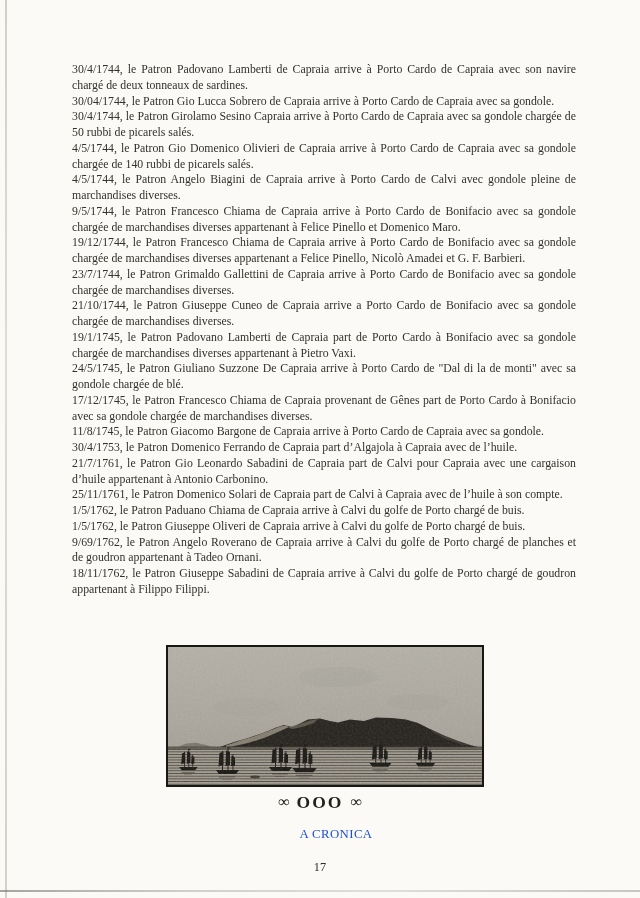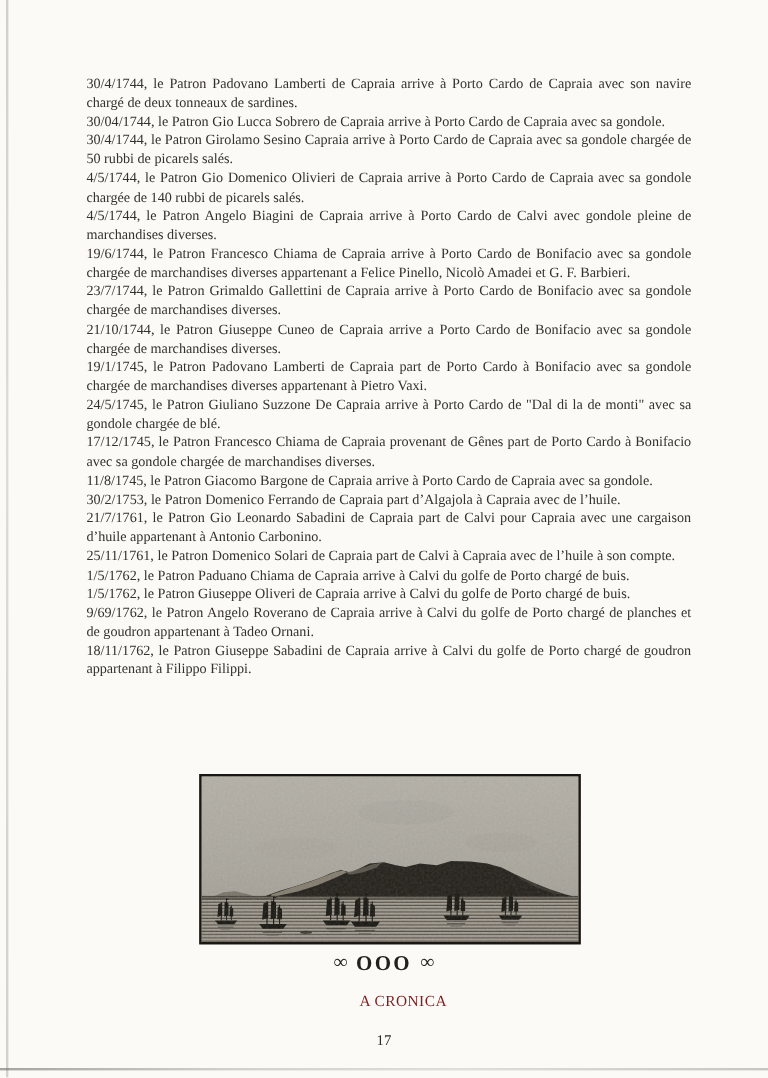--- a/index.html
+++ b/index.html
@@ -80,21 +80,21 @@
   .footer {
     position: absolute;
     top: 827px;
     left: 0;
     width: 100%;
     text-align: center;
   }
   .footer-title {
     font-size: 12.8px;
     letter-spacing: .4px;
-    color: #7f1d1d;
+    color: #1d4ed8;
     padding-left: 32px;
   }
   .page-number {
     font-size: 12.3px;
     margin-top: 18px;
     color: #2e2c27;
   }
 </style>
 </head>
 <body>
@@ -103,28 +103,29 @@
 
   <div class="scan-edge-left"></div>
   <div class="scan-edge-bottom"></div>
 
   <main class="text-block">
     <p>30/4/1744, le Patron Padovano Lamberti de Capraia arrive à Porto Cardo de Capraia avec son navire chargé de deux tonneaux de sardines.</p>
     <p>30/04/1744, le Patron Gio Lucca Sobrero de Capraia arrive à Porto Cardo de Capraia avec sa gondole.</p>
     <p>30/4/1744, le Patron Girolamo Sesino Capraia arrive à Porto Cardo de Capraia avec sa gondole chargée de 50 rubbi de picarels salés.</p>
     <p>4/5/1744, le Patron Gio Domenico Olivieri de Capraia arrive à Porto Cardo de Capraia avec sa gondole chargée de 140 rubbi de picarels salés.</p>
     <p>4/5/1744, le Patron Angelo Biagini de Capraia arrive à Porto Cardo de Calvi avec gondole pleine de marchandises diverses.</p>
-    <p>19/6/1744, le Patron Francesco Chiama de Capraia arrive à Porto Cardo de Bonifacio avec sa gondole chargée de marchandises diverses appartenant a Felice Pinello, Nicolò Amadei et G. F. Barbieri.</p>
+    <p>9/5/1744, le Patron Francesco Chiama de Capraia arrive à Porto Cardo de Bonifacio avec sa gondole chargée de marchandises diverses appartenant à Felice Pinello et Domenico Maro.</p>
+    <p>19/12/1744, le Patron Francesco Chiama de Capraia arrive à Porto Cardo de Bonifacio avec sa gondole chargée de marchandises diverses appartenant a Felice Pinello, Nicolò Amadei et G. F. Barbieri.</p>
     <p>23/7/1744, le Patron Grimaldo Gallettini de Capraia arrive à Porto Cardo de Bonifacio avec sa gondole chargée de marchandises diverses.</p>
     <p>21/10/1744, le Patron Giuseppe Cuneo de Capraia arrive a Porto Cardo de Bonifacio avec sa gondole chargée de marchandises diverses.</p>
     <p>19/1/1745, le Patron Padovano Lamberti de Capraia part de Porto Cardo à Bonifacio avec sa gondole chargée de marchandises diverses appartenant à Pietro Vaxi.</p>
     <p>24/5/1745, le Patron Giuliano Suzzone De Capraia arrive à Porto Cardo de "Dal di la de monti" avec sa gondole chargée de blé.</p>
     <p>17/12/1745, le Patron Francesco Chiama de Capraia provenant de Gênes part de Porto Cardo à Bonifacio avec sa gondole chargée de marchandises diverses.</p>
     <p>11/8/1745, le Patron Giacomo Bargone de Capraia arrive à Porto Cardo de Capraia avec sa gondole.</p>
-    <p>30/2/1753, le Patron Domenico Ferrando de Capraia part d’Algajola à Capraia avec de l’huile.</p>
+    <p>30/4/1753, le Patron Domenico Ferrando de Capraia part d’Algajola à Capraia avec de l’huile.</p>
     <p>21/7/1761, le Patron Gio Leonardo Sabadini de Capraia part de Calvi pour Capraia avec une cargaison d’huile appartenant à Antonio Carbonino.</p>
     <p>25/11/1761, le Patron Domenico Solari de Capraia part de Calvi à Capraia avec de l’huile à son compte.</p>
     <p>1/5/1762, le Patron Paduano Chiama de Capraia arrive à Calvi du golfe de Porto chargé de buis.</p>
     <p>1/5/1762, le Patron Giuseppe Oliveri de Capraia arrive à Calvi du golfe de Porto chargé de buis.</p>
     <p>9/69/1762, le Patron Angelo Roverano de Capraia arrive à Calvi du golfe de Porto chargé de planches et de goudron appartenant à Tadeo Ornani.</p>
     <p>18/11/1762, le Patron Giuseppe Sabadini de Capraia arrive à Calvi du golfe de Porto chargé de goudron appartenant à Filippo Filippi.</p>
   </main>
 
   <figure class="illustration">
     <svg width="314" height="138" viewBox="0 0 314 138" xmlns="http://www.w3.org/2000/svg">

